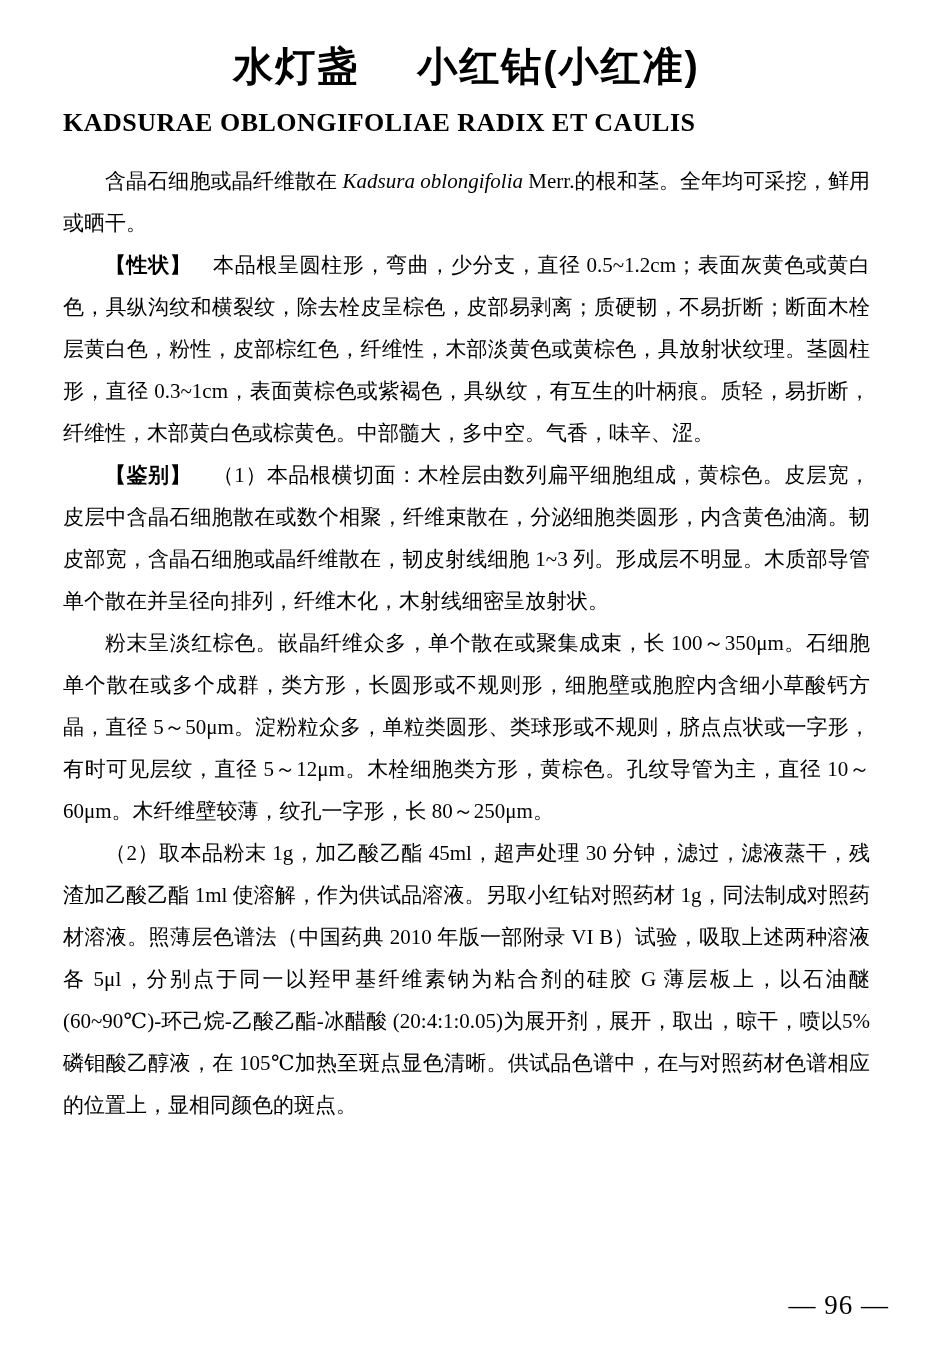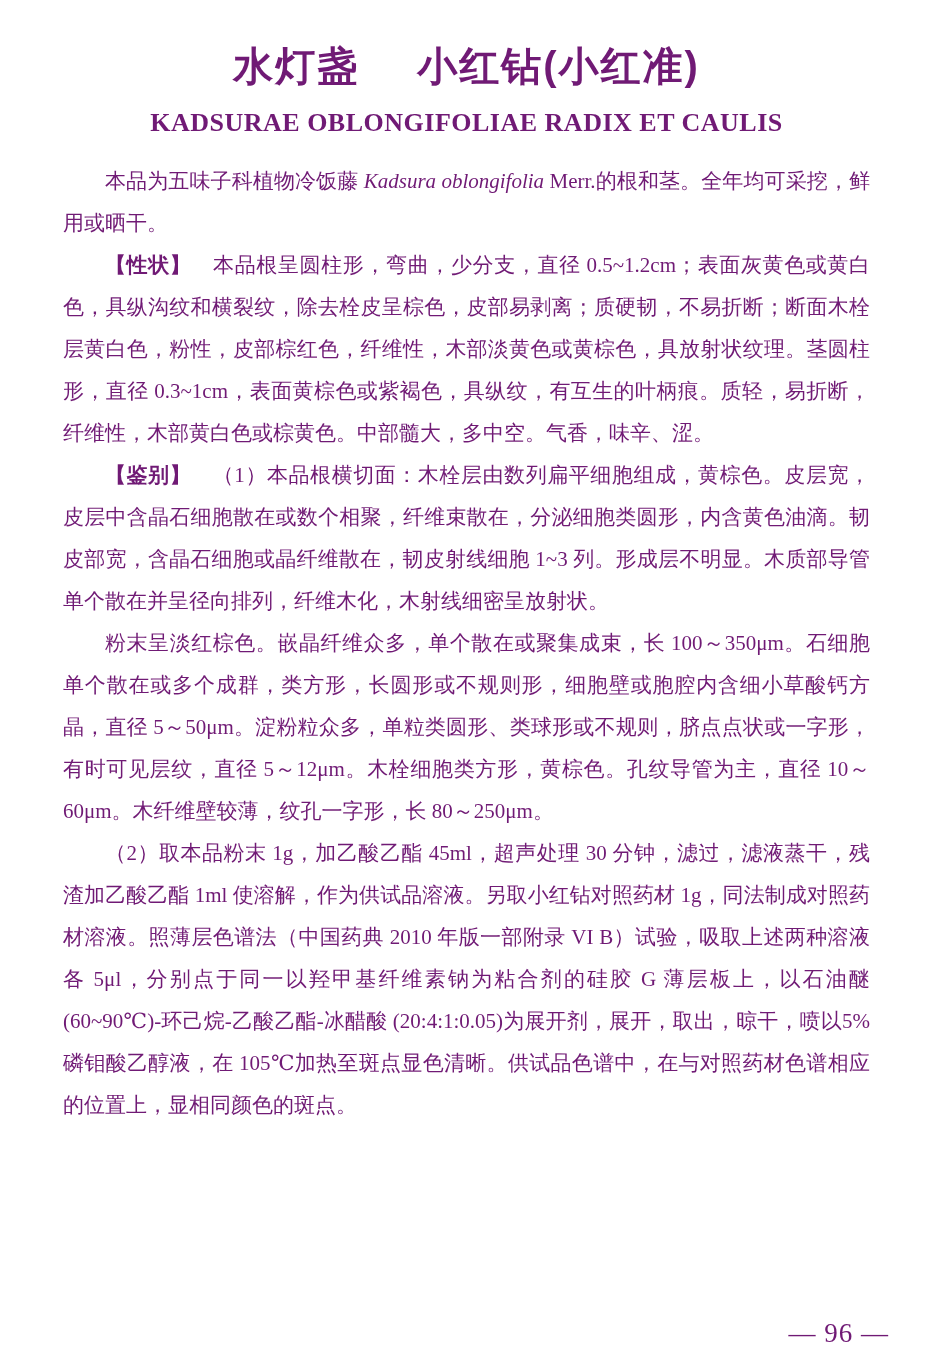--- a/index.html
+++ b/index.html
@@ -1,20 +1,20 @@
 <!DOCTYPE html>
 <html><head>
 <meta charset="utf-8">
 <style>
   html,body { margin:0; padding:0; background:#ffffff; }
   .page {
     position:relative;
     width:927px; height:1353px;
     background:#ffffff;
-    color:#701a75;
+    color:#000000;
     font-family:"Liberation Serif","DejaVu Serif",serif;
     overflow:hidden;
     box-sizing:border-box;
   }
   .inner { padding:44px 57px 0 63px; }
 
   .cn-title {
     text-align:center;
     font-family:"Liberation Sans","DejaVu Sans",sans-serif;
     font-weight:700;
@@ -28,21 +28,20 @@
   .pinyin {
     text-align:center;
     font-family:"DejaVu Sans Mono","Liberation Mono",monospace;
     font-size:21px;
     margin-top:15px;
     white-space:nowrap;
   }
   .pinyin .gap { display:inline-block; width:72px; }
 
   .latin-title {
-    text-align:center;
     font-weight:700;
     font-size:26px;
     margin-top:20px;
     font-family:"Liberation Serif","DejaVu Serif",serif;
     letter-spacing:0.5px;
   }
 
   .bodytext {
     margin-top:22px;
     font-size:21px;
@@ -53,39 +52,39 @@
 
   .hd {
     font-family:"Liberation Sans","DejaVu Sans",sans-serif;
     font-weight:700;
     margin-top:24px;
   }
   .it { font-style:italic;margin-top:32px; }
 
   .pagenum {
     position:absolute;
-    right:38px; bottom:4px;
+    right:38px; bottom:32px;
     font-size:27px;
     letter-spacing:1px;
   }
 </style>
 </head>
 <body>
 
 <div class="page">
   <div class="inner">
 
     <div class="cn-title"><span>水灯盏</span><span class="gap"></span><span>小红钻(小红准)</span></div>
 
 
     <div class="latin-title">KADSURAE OBLONGIFOLIAE RADIX ET CAULIS</div>
 
     <div class="bodytext">
 
-      <p><span>本品为五味子科植物冷饭藤 </span><span class="it">Kadsura oblongifolia</span><span> Merr.的根和茎。全年均可采挖，鲜用或晒干。</span></p>
+      <p><span>含晶石细胞或晶纤维散在 </span><span class="it">Kadsura oblongifolia</span><span> Merr.的根和茎。全年均可采挖，鲜用或晒干。</span></p>
 
       <p><span class="hd">【性状】</span><span>　本品根呈圆柱形，弯曲，少分支，直径 0.5~1.2cm；表面灰黄色或黄白色，具纵沟纹和横裂纹，除去栓皮呈棕色，皮部易剥离；质硬韧，不易折断；断面木栓层黄白色，粉性，皮部棕红色，纤维性，木部淡黄色或黄棕色，具放射状纹理。茎圆柱形，直径 0.3~1cm，表面黄棕色或紫褐色，具纵纹，有互生的叶柄痕。质轻，易折断，纤维性，木部黄白色或棕黄色。中部髓大，多中空。气香，味辛、涩。</span></p>
 
       <p><span class="hd">【鉴别】</span><span>　（1）本品根横切面：木栓层由数列扁平细胞组成，黄棕色。皮层宽，皮层中含晶石细胞散在或数个相聚，纤维束散在，分泌细胞类圆形，内含黄色油滴。韧皮部宽，含晶石细胞或晶纤维散在，韧皮射线细胞 1~3 列。形成层不明显。木质部导管单个散在并呈径向排列，纤维木化，木射线细密呈放射状。</span></p>
 
       <p><span>粉末呈淡红棕色。嵌晶纤维众多，单个散在或聚集成束，长 100～350μm。石细胞单个散在或多个成群，类方形，长圆形或不规则形，细胞壁或胞腔内含细小草酸钙方晶，直径 5～50μm。淀粉粒众多，单粒类圆形、类球形或不规则，脐点点状或一字形，有时可见层纹，直径 5～12μm。木栓细胞类方形，黄棕色。孔纹导管为主，直径 10～60μm。木纤维壁较薄，纹孔一字形，长 80～250μm。</span></p>
 
       <p><span>（2）取本品粉末 1g，加乙酸乙酯 45ml，超声处理 30 分钟，滤过，滤液蒸干，残渣加乙酸乙酯 1ml 使溶解，作为供试品溶液。另取小红钻对照药材 1g，同法制成对照药材溶液。照薄层色谱法（中国药典 2010 年版一部附录 VI B）试验，吸取上述两种溶液各 5μl，分别点于同一以羟甲基纤维素钠为粘合剂的硅胶 G 薄层板上，以石油醚(60~90℃)-环己烷-乙酸乙酯-冰醋酸 (20:4:1:0.05)为展开剂，展开，取出，晾干，喷以5%磷钼酸乙醇液，在 105℃加热至斑点显色清晰。供试品色谱中，在与对照药材色谱相应的位置上，显相同颜色的斑点。</span></p>
 
 

